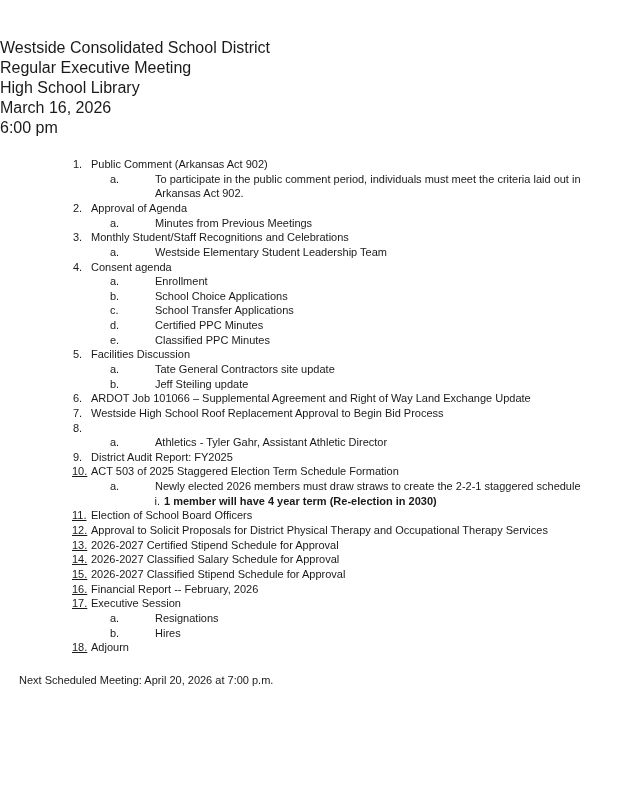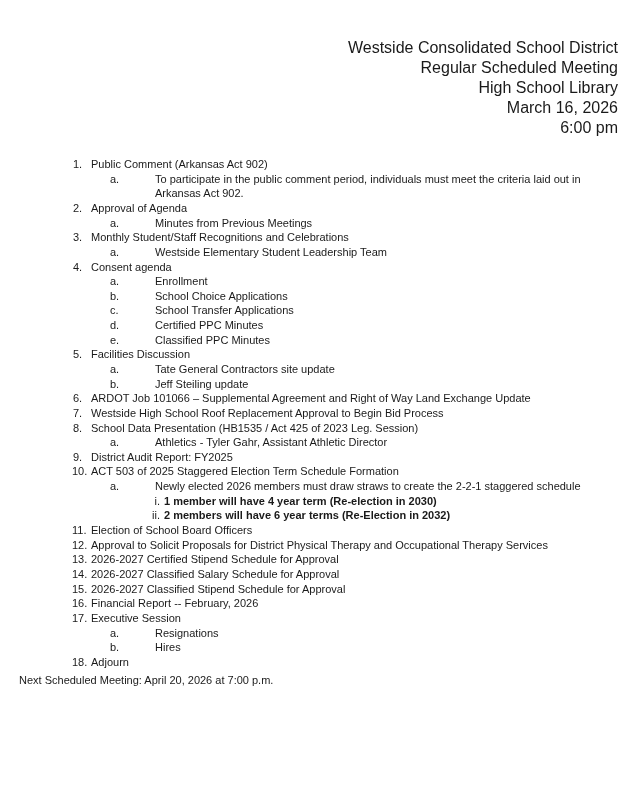--- a/index.html
+++ b/index.html
@@ -2,47 +2,47 @@
 <html><head>
   <meta charset="utf-8">
   <style>
     html, body { margin: 0; padding: 0; background: #ffffff; }
     body {
       width: 618px; height: 800px; position: relative; overflow: hidden;
       font-family: "Liberation Sans", sans-serif; color: #1a1a1a;
     }
     .title {
       position: absolute; left: 0; top: 38px; width: 618px;
-      text-align: right; font-size: 16px; line-height: 20px;
+      text-align: left; font-size: 16px; line-height: 20px;
     }
     .title div { height: 20px; }
     .agenda {
       position: absolute; left: 0; top: 157px; width: 618px;
       font-size: 11px; line-height: 14.65px;
     }
     .row { position: relative; height: 14.65px; white-space: nowrap; }
     .row.wrap2 { height: 29.3px; white-space: normal; }
     .num { position: absolute; left: 73px; }
-    .num.two { left: 72px; }
+    .num.two { left: 72px; text-decoration: underline; }
     .txt1 { position: absolute; left: 91px; }
     .let { position: absolute; left: 110px; }
     .txt2 { position: absolute; left: 128px; width: 440px; margin-left: 27px; }
     .rom { position: absolute; right: 458px; text-align: right; }
     .txt3 { position: absolute; left: 164px; font-weight: bold; }
     .footer {
       position: absolute; left: 19px; top: 673px;
       font-size: 11px; line-height: 14.65px; white-space: nowrap; text-align: center;
     }
   </style>
 </head>
 <body>
 
 <div class="title">
   <div>Westside Consolidated School District</div>
-  <div>Regular Scheduled Meeting</div>
+  <div>Regular Executive Meeting</div>
   <div>High School Library</div>
   <div>March 16, 2026</div>
   <div>6:00 pm</div>
 </div>
 
 <div class="agenda">
 
   <div class="row">
     <span class="num">1.</span>
     <span class="txt1">Public Comment (Arkansas Act 902)</span>
@@ -113,21 +113,20 @@
     <span class="txt1">ARDOT Job 101066 – Supplemental Agreement and Right of Way Land Exchange Update</span>
   </div>
 
   <div class="row">
     <span class="num">7.</span>
     <span class="txt1">Westside High School Roof Replacement Approval to Begin Bid Process</span>
   </div>
 
   <div class="row">
     <span class="num">8.</span>
-    <span class="txt1">School Data Presentation (HB1535 / Act 425 of 2023 Leg. Session)</span>
   </div>
   <div class="row">
     <span class="let">a.</span>
     <span class="txt2">Athletics - Tyler Gahr, Assistant Athletic Director</span>
   </div>
 
   <div class="row">
     <span class="num">9.</span>
     <span class="txt1">District Audit Report: FY2025</span>
   </div>
@@ -136,24 +135,20 @@
     <span class="num two">10.</span>
     <span class="txt1">ACT 503 of 2025 Staggered Election Term Schedule Formation</span>
   </div>
   <div class="row">
     <span class="let">a.</span>
     <span class="txt2">Newly elected 2026 members must draw straws to create the 2-2-1 staggered schedule</span>
   </div>
   <div class="row">
     <span class="rom">i.</span>
     <span class="txt3">1 member will have 4 year term (Re-election in 2030)</span>
-  </div>
-  <div class="row">
-    <span class="rom">ii.</span>
-    <span class="txt3">2 members will have 6 year terms (Re-Election in 2032)</span>
   </div>
 
   <div class="row">
     <span class="num two">11.</span>
     <span class="txt1">Election of School Board Officers</span>
   </div>
 
   <div class="row">
     <span class="num two">12.</span>
     <span class="txt1">Approval to Solicit Proposals for District Physical Therapy and Occupational Therapy Services</span>

